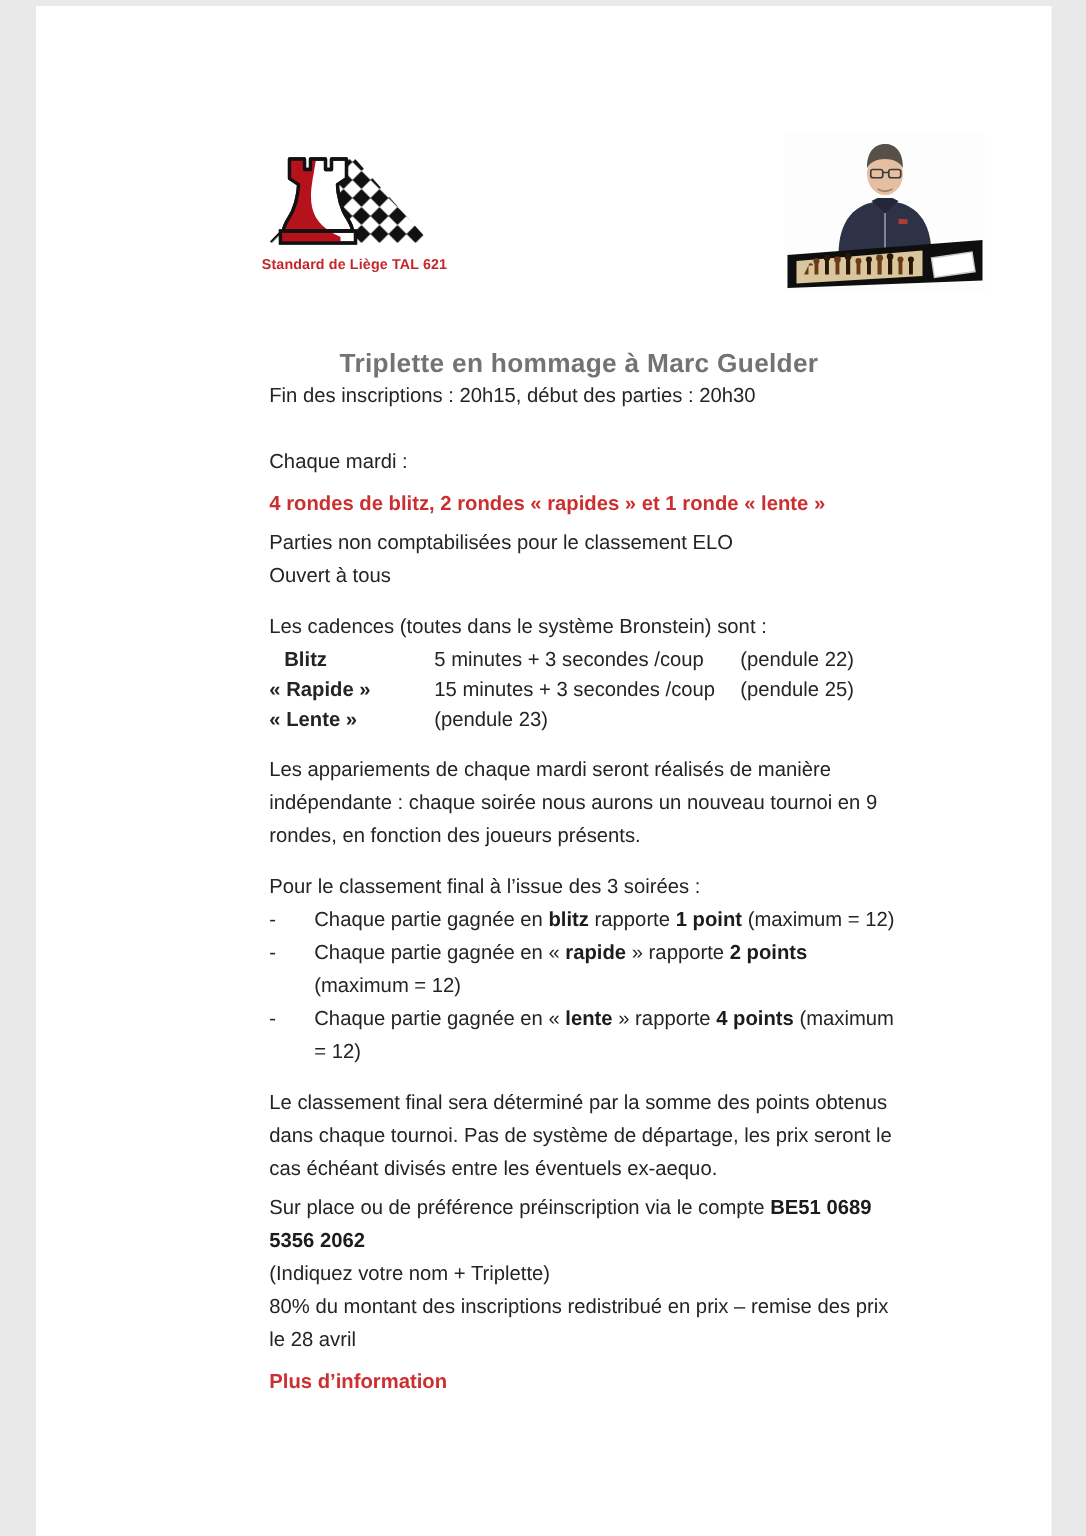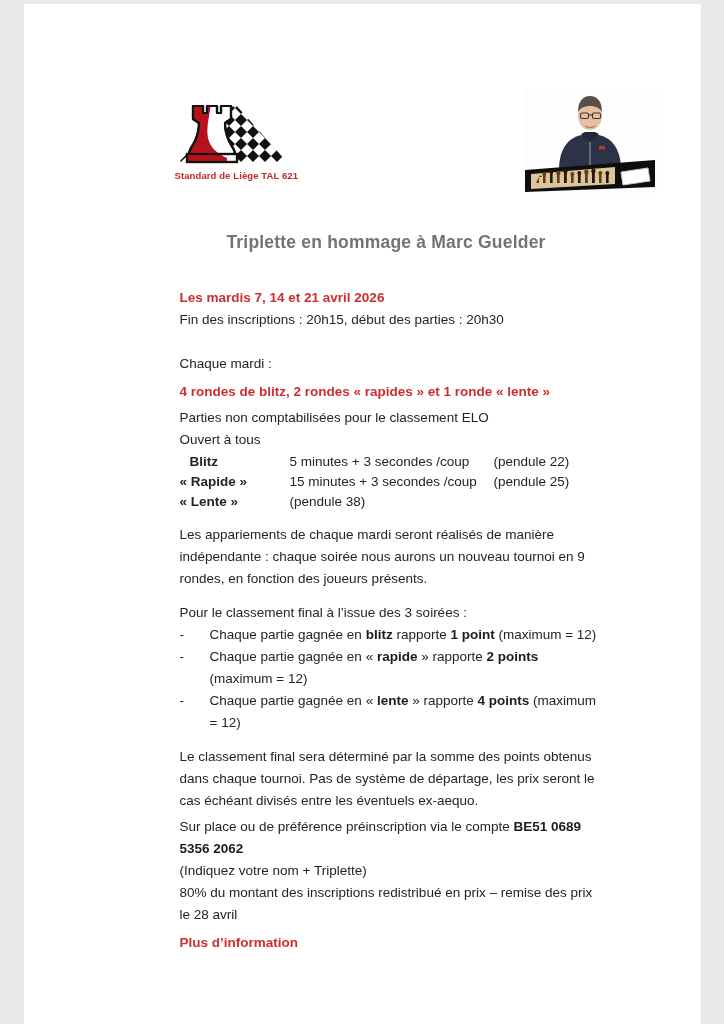--- a/index.html
+++ b/index.html
@@ -134,45 +134,45 @@
 
         <polygon points="98,84 125,80 127,93 100,97" fill="#ffffff" stroke="#c9c9c9" stroke-width="1"></polygon>
       </svg>
     </div>
   </div>
 
   <h1 class="title">Triplette en hommage à Marc Guelder</h1>
 
   <div class="content">
 
-    <p class="red-head m-top-lg">Les mardis 7, 14 et 21 avril 2026</p>
 
     <p>Fin des inscriptions : 20h15, début des parties : 20h30</p>
 
     <p class="m-top-md">Chaque mardi :</p>
 
     <p class="red-head m-top-sm">4 rondes de blitz, 2 rondes « rapides » et 1 ronde « lente »</p>
 
     <p class="m-top-xs">Parties non comptabilisées pour le classement ELO</p>
     <p>Ouvert à tous</p>
 
+    <p class="m-top-sec">Les cadences (toutes dans le système Bronstein) sont :</p>
     <div class="cadence-table">
       <div class="cadence-row first">
         <span class="c1">Blitz</span>
         <span class="c2">5 minutes + 3 secondes /coup</span>
         <span class="c3">(pendule 22)</span>
       </div>
       <div class="cadence-row">
         <span class="c1">« Rapide »</span>
         <span class="c2">15 minutes + 3 secondes /coup</span>
         <span class="c3">(pendule 25)</span>
       </div>
       <div class="cadence-row">
         <span class="c1">« Lente »</span>
-        <span class="c3">(pendule 38)</span>
+        <span class="c3">(pendule 23)</span>
       </div>
     </div>
 
     <p class="m-top-sec">Les appariements de chaque mardi seront réalisés de manière indépendante : chaque soirée nous aurons un nouveau tournoi en 9 rondes, en fonction des joueurs présents.</p>
 
     <p class="m-top-sec">Pour le classement final à l’issue des 3 soirées :</p>
     <div class="bullets">
       <div class="bullet">
         <span class="dash">-</span>
         <span class="bullet-text"><span>Chaque partie gagnée en </span><b>blitz</b><span> rapporte </span><b>1 point</b><span> (maximum = 12)</span></span>

